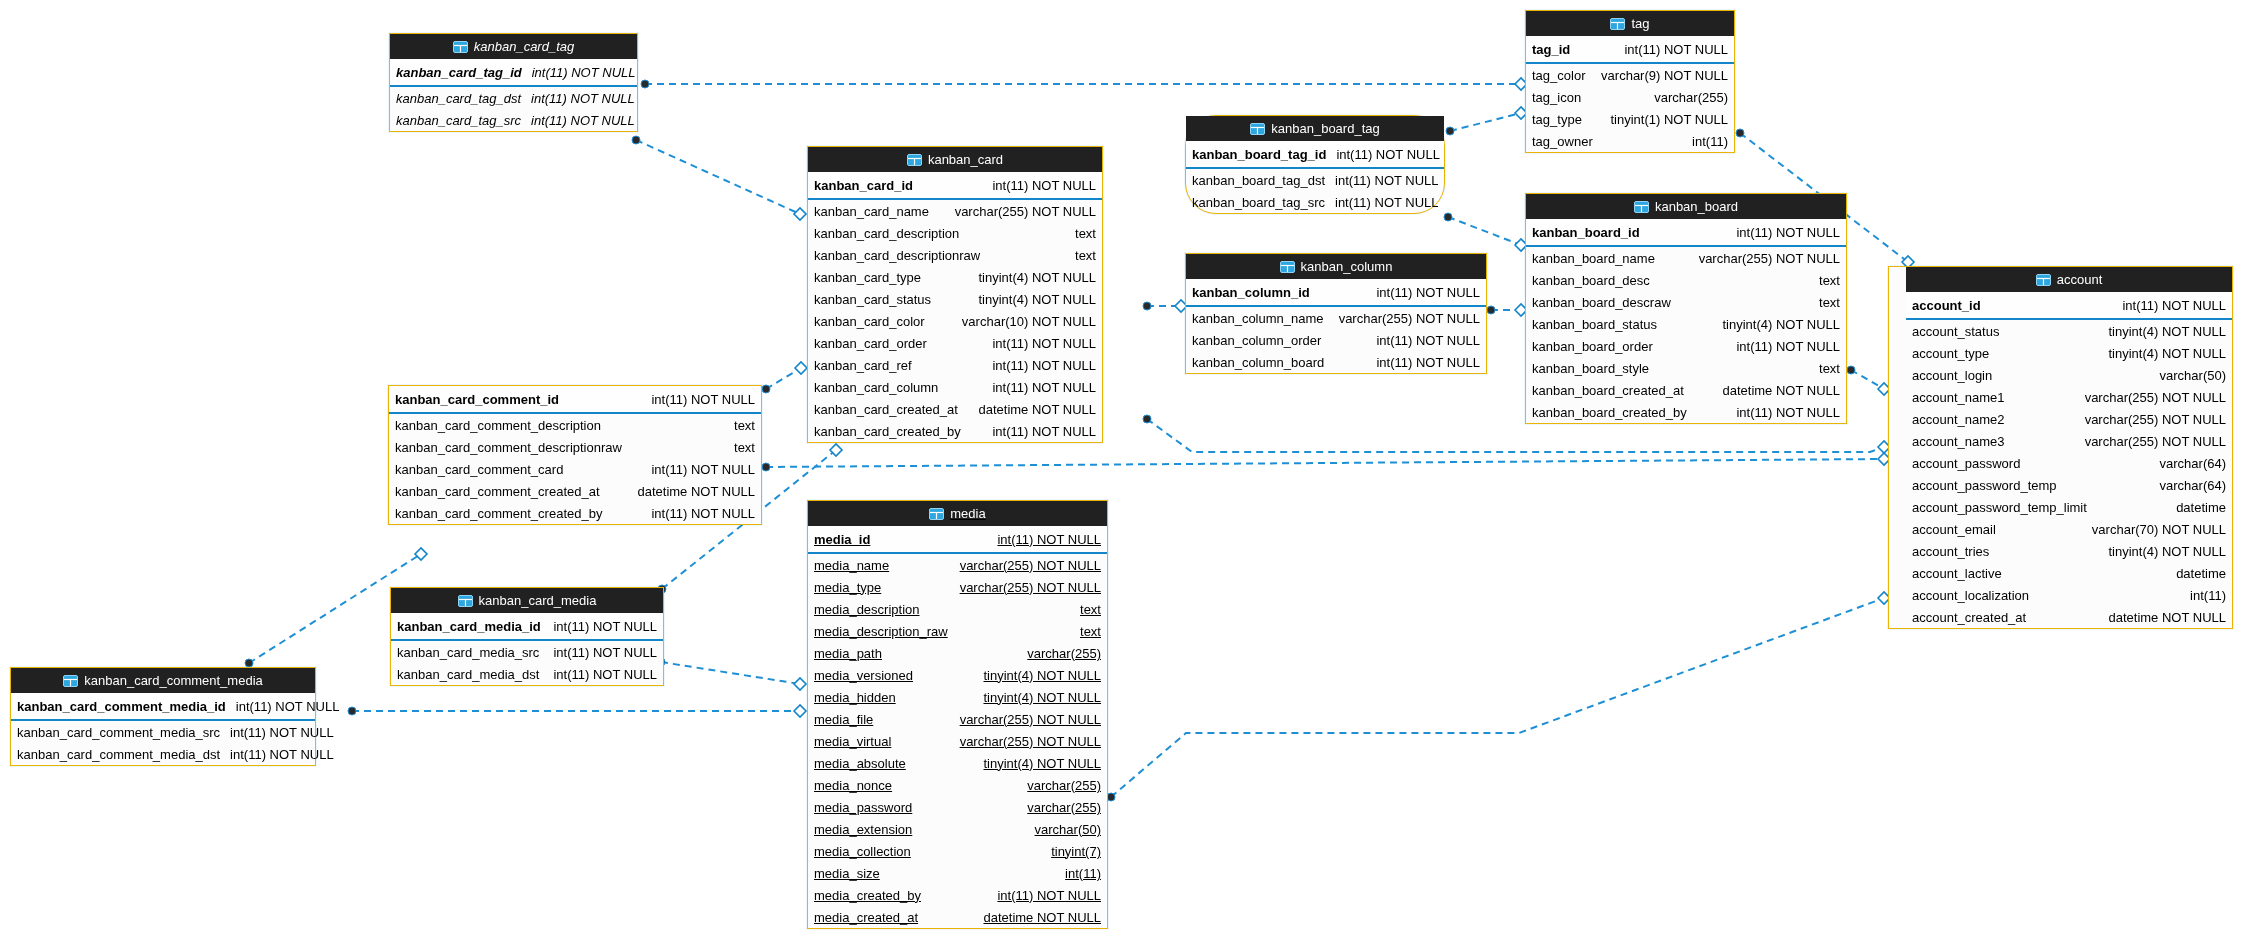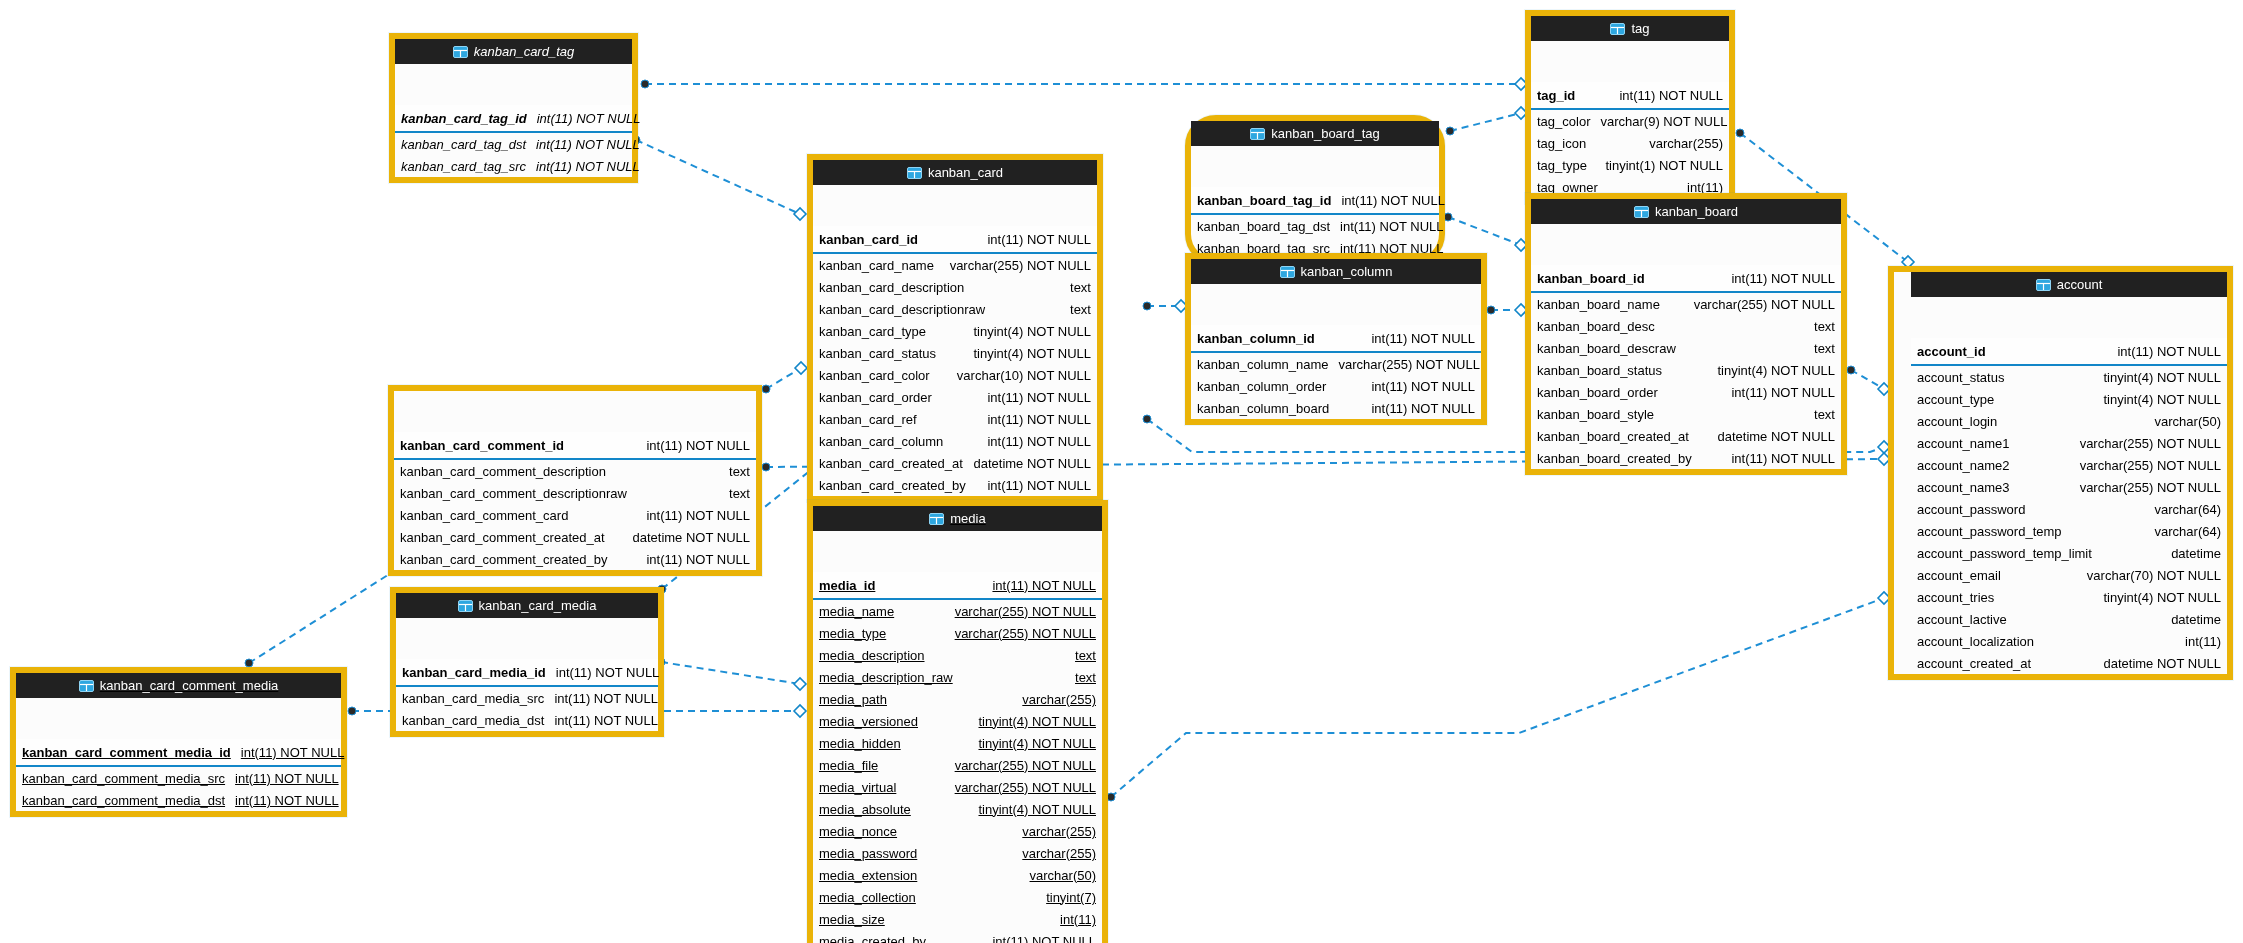--- a/index.html
+++ b/index.html
@@ -1,25 +1,25 @@
 <!DOCTYPE html>
 <html><head>
 <meta charset="utf-8">
 <style>
   html,body{margin:0;padding:0;background:#ffffff;}
   #canvas{position:relative;width:2243px;height:943px;background:#ffffff;overflow:hidden;
           font-family:"Liberation Sans",sans-serif;}
   #rel-svg{position:absolute;left:0;top:0;z-index:1;}
-  .tbl{position:absolute;z-index:2;border:6px solid #eab308;background:#fcfcfc;
+  .tbl{position:absolute;z-index:2;border:1px solid #eab308;background:#fcfcfc;
        box-sizing:border-box;font-size:13px;color:#000;box-shadow:0 0 0 1px rgba(18,134,200,.08);}
   .ttl{height:25px;background:#212121;color:#fff;display:flex;align-items:center;
        justify-content:center;gap:6px;white-space:nowrap;}
   .tic{display:flex;align-items:center;}
   .pkrow{height:26px;border-bottom:2px solid #1286c8;display:flex;justify-content:space-between;
-         align-items:center;padding:0 6px;background:#fefefe;white-space:nowrap;margin-top:41px;}
+         align-items:center;padding:0 6px;background:#fefefe;white-space:nowrap;}
   .pkrow .fn{font-weight:bold;margin-right:10px;}
   .frow{height:22px;display:flex;justify-content:space-between;align-items:center;
         padding:0 6px;white-space:nowrap;}
   .frow .fn{margin-right:10px;}
   .ft{text-align:right;}
 </style>
 </head>
 <body>
 
 <div id="canvas">
@@ -146,21 +146,21 @@
       </div>
       <div class="frow">
         <span class="fn">kanban_board_tag_dst</span>
         <span class="ft">int(11) NOT NULL</span>
       </div>
       <div class="frow">
         <span class="fn">kanban_board_tag_src</span>
         <span class="ft">int(11) NOT NULL</span>
       </div>
     </div>
-    <div class="tbl" style="left: 807px; top: 154px; width: 296px;">
+    <div class="tbl" style="left: 807px; top: 146px; width: 296px;">
       <div class="ttl">
         <span class="tic">
           <svg width="15" height="12" viewBox="0 0 15 12">
             <rect x="0.5" y="0.5" width="14" height="11" rx="1.5" fill="#2ea7e0" stroke="#8fd4f4"></rect>
             <line x1="1" y1="4.5" x2="14" y2="4.5" stroke="#ffffff" stroke-width="1.2"></line>
             <line x1="7.5" y1="4.5" x2="7.5" y2="11" stroke="#ffffff" stroke-width="1.2"></line>
           </svg>
         </span>
         <span>kanban_card</span>
       </div>
@@ -404,21 +404,21 @@
       </div>
       <div class="frow">
         <span class="fn">kanban_card_media_src</span>
         <span class="ft">int(11) NOT NULL</span>
       </div>
       <div class="frow">
         <span class="fn">kanban_card_media_dst</span>
         <span class="ft">int(11) NOT NULL</span>
       </div>
     </div>
-    <div class="tbl" style="left: 10px; top: 667px; width: 337px; text-decoration: underline;">
+    <div class="tbl" style="left: 10px; top: 667px; width: 306px;">
       <div class="ttl">
         <span class="tic">
           <svg width="15" height="12" viewBox="0 0 15 12">
             <rect x="0.5" y="0.5" width="14" height="11" rx="1.5" fill="#2ea7e0" stroke="#8fd4f4"></rect>
             <line x1="1" y1="4.5" x2="14" y2="4.5" stroke="#ffffff" stroke-width="1.2"></line>
             <line x1="7.5" y1="4.5" x2="7.5" y2="11" stroke="#ffffff" stroke-width="1.2"></line>
           </svg>
         </span>
         <span>kanban_card_comment_media</span>
       </div>

